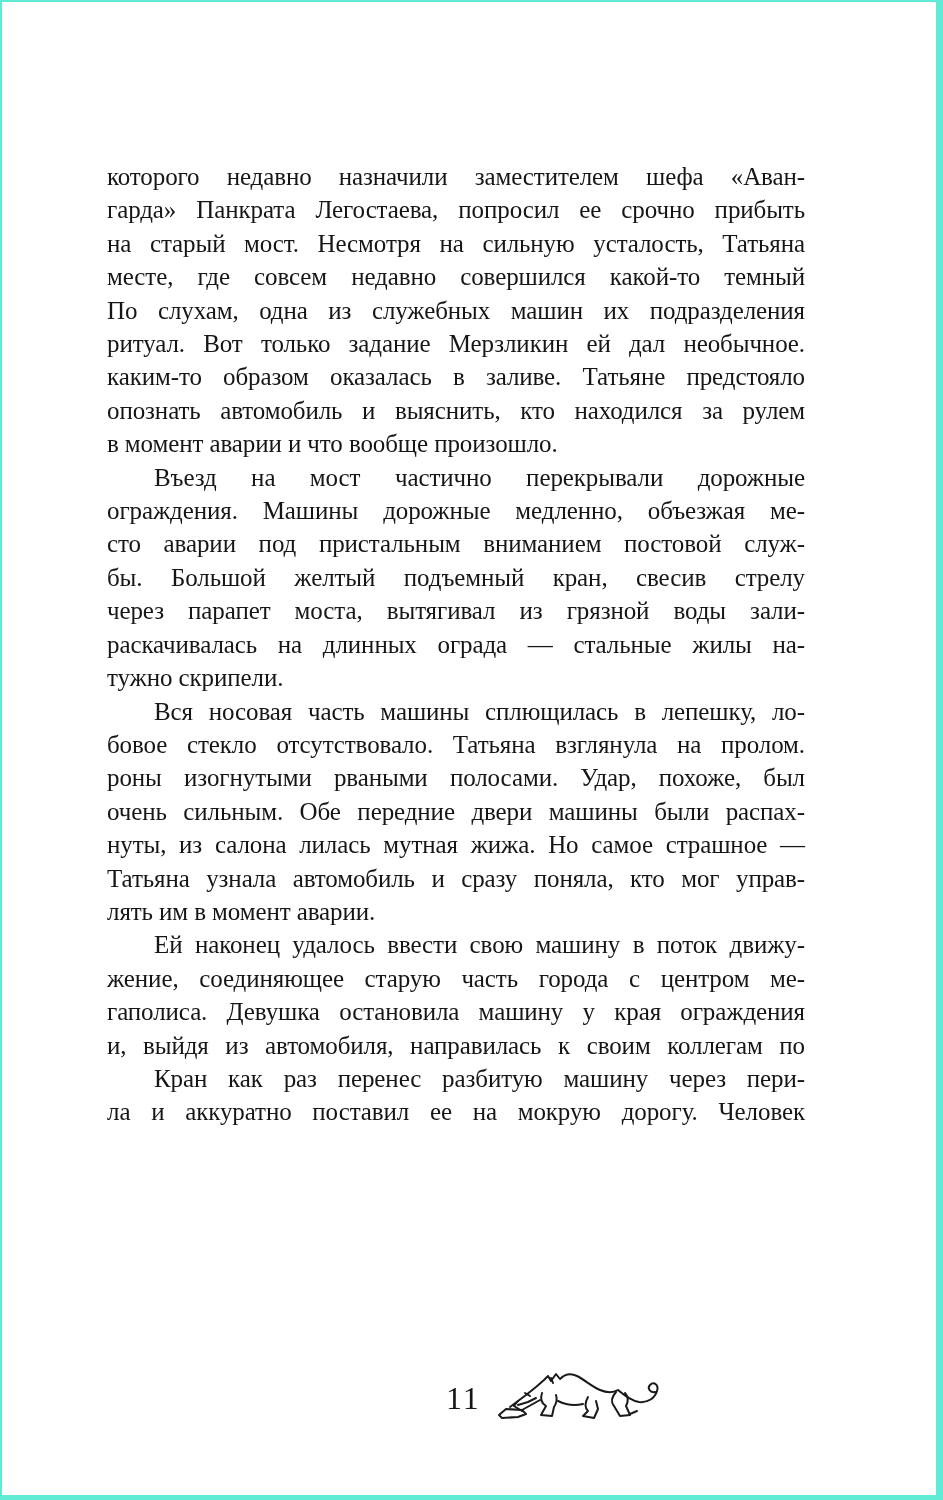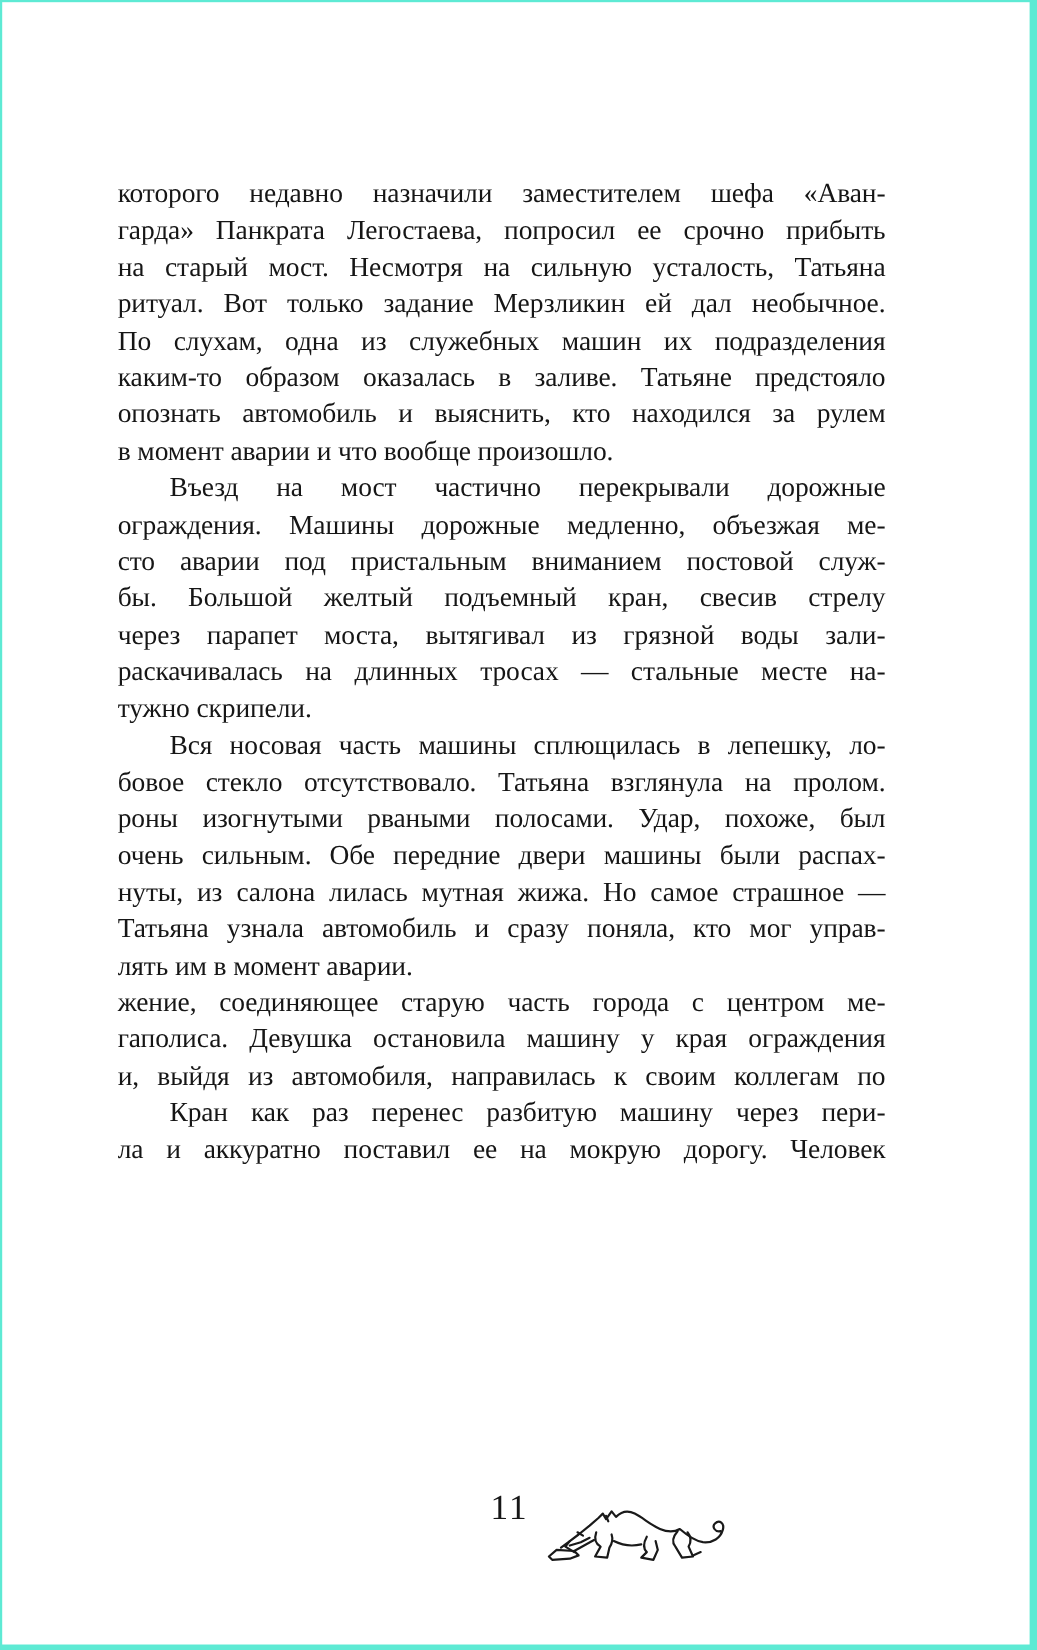--- a/index.html
+++ b/index.html
@@ -32,66 +32,68 @@
   .paragraph { margin: 0; padding: 0; }
   .line {
     text-align: justify;
     text-align-last: justify;
     white-space: normal;
   }
   .line.para-end { text-align-last: left; }
   .line.ind { text-indent: 47px; }
   .page-number {
     position: absolute;
-    left: 444px; top: 1350px;
+    left: 444px; top: 1378px;
     font-size: 32px;
     color: #161616;
     letter-spacing: 2px;
   }
   .ornament {
     position: absolute;
     left: 494px; top: 1360px;
   }
 </style>
 </head>
 <body>
 
 <div class="frame">
   <div class="sheet">
 
     <div class="text-block" id="text-block">
         <div class="paragraph">
           <div class="line">которого недавно назначили заместителем шефа «Аван-</div>
           <div class="line">гарда» Панкрата Легостаева, попросил ее срочно прибыть</div>
           <div class="line">на старый мост. Несмотря на сильную усталость, Татьяна</div>
+          <div class="line">месте, где совсем недавно совершился какой-то темный</div>
+          <div class="line">По слухам, одна из служебных машин их подразделения</div>
           <div class="line">ритуал. Вот только задание Мерзликин ей дал необычное.</div>
-          <div class="line">По слухам, одна из служебных машин их подразделения</div>
           <div class="line">каким-то образом оказалась в заливе. Татьяне предстояло</div>
           <div class="line">опознать автомобиль и выяснить, кто находился за рулем</div>
           <div class="line para-end">в момент аварии и что вообще произошло.</div>
         </div>
         <div class="paragraph">
           <div class="line ind">Въезд на мост частично перекрывали дорожные</div>
           <div class="line">ограждения. Машины дорожные медленно, объезжая ме-</div>
           <div class="line">сто аварии под пристальным вниманием постовой служ-</div>
           <div class="line">бы. Большой желтый подъемный кран, свесив стрелу</div>
           <div class="line">через парапет моста, вытягивал из грязной воды зали-</div>
-          <div class="line">раскачивалась на длинных тросах — стальные месте на-</div>
+          <div class="line">раскачивалась на длинных ограда — стальные жилы на-</div>
           <div class="line para-end">тужно скрипели.</div>
         </div>
         <div class="paragraph">
           <div class="line ind">Вся носовая часть машины сплющилась в лепешку, ло-</div>
           <div class="line">бовое стекло отсутствовало. Татьяна взглянула на пролом.</div>
           <div class="line">роны изогнутыми рваными полосами. Удар, похоже, был</div>
           <div class="line">очень сильным. Обе передние двери машины были распах-</div>
           <div class="line">нуты, из салона лилась мутная жижа. Но самое страшное —</div>
           <div class="line">Татьяна узнала автомобиль и сразу поняла, кто мог управ-</div>
           <div class="line para-end">лять им в момент аварии.</div>
         </div>
         <div class="paragraph">
+          <div class="line ind">Ей наконец удалось ввести свою машину в поток движу-</div>
           <div class="line">жение, соединяющее старую часть города с центром ме-</div>
           <div class="line">гаполиса. Девушка остановила машину у края ограждения</div>
           <div class="line">и, выйдя из автомобиля, направилась к своим коллегам по</div>
         </div>
         <div class="paragraph">
           <div class="line ind">Кран как раз перенес разбитую машину через пери-</div>
           <div class="line">ла и аккуратно поставил ее на мокрую дорогу. Человек</div>
         </div>
       </div>
 

